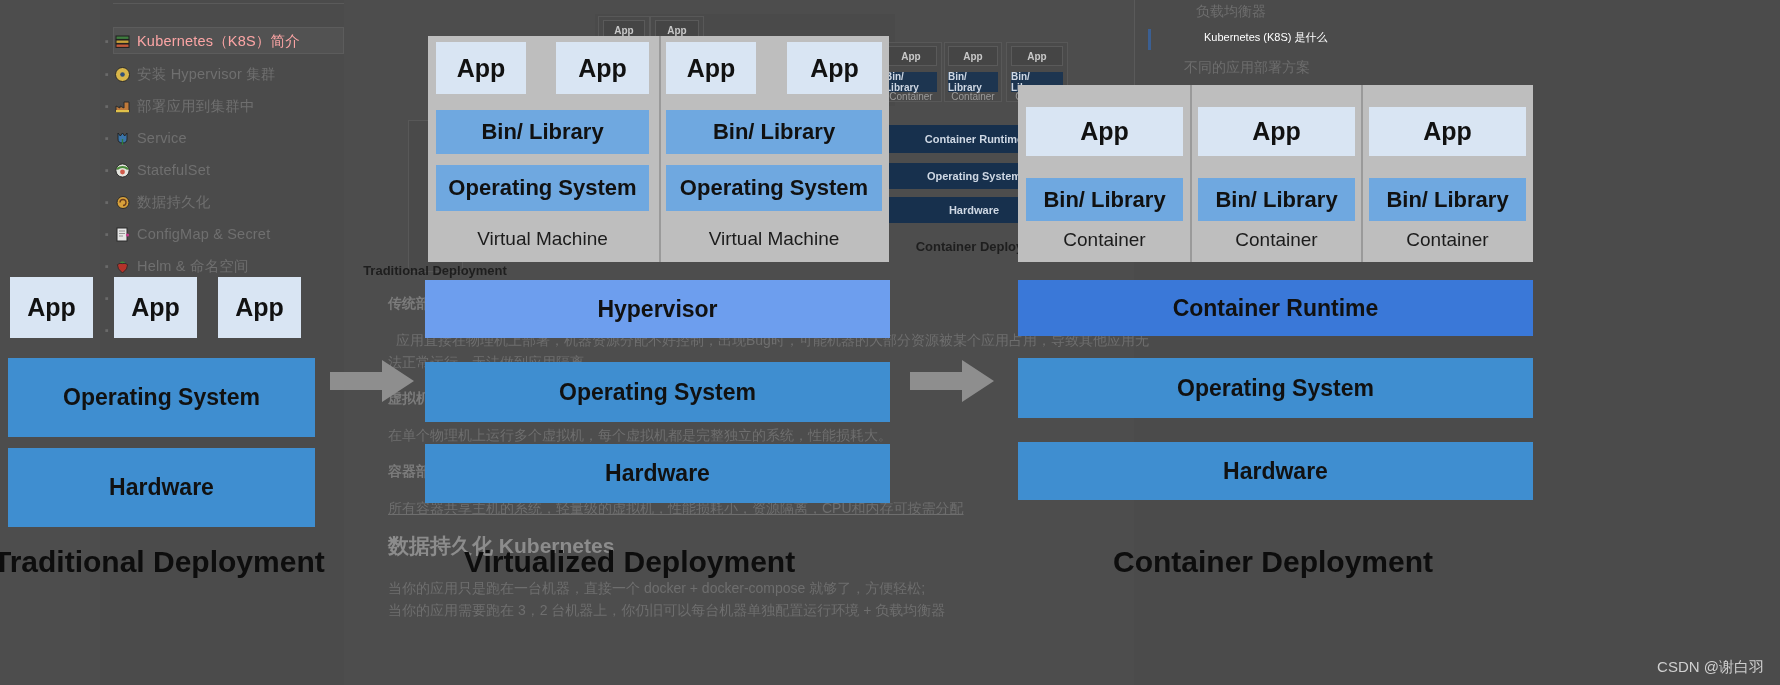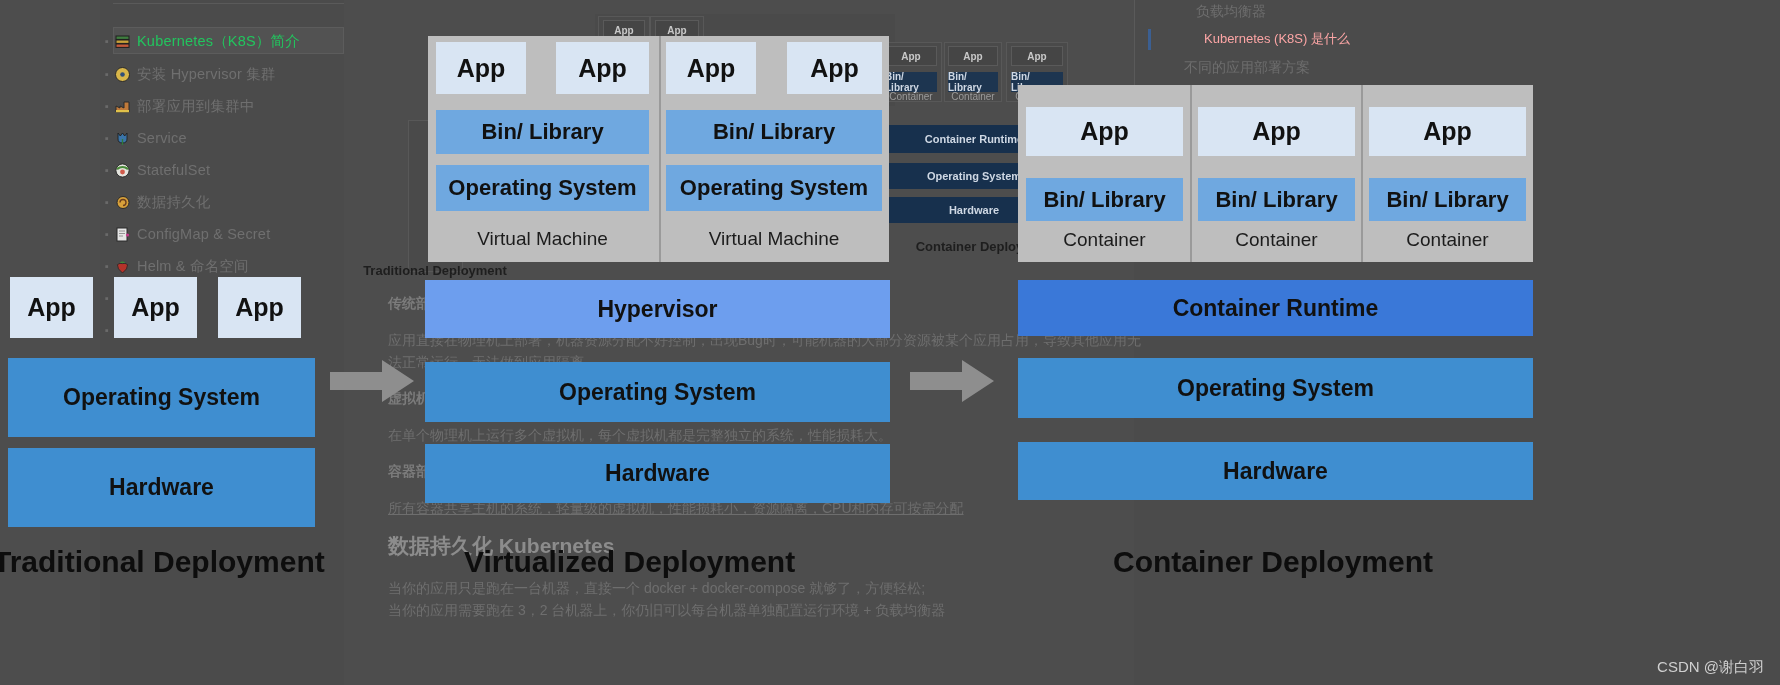--- a/index.html
+++ b/index.html
@@ -11,31 +11,31 @@
     position:relative;
   }
   .stage{position:absolute;left:0;top:0;width:1780px;height:685px;overflow:hidden;}
 
   
   .backdrop{position:absolute;left:0;top:0;width:1780px;height:685px;background:#4d4d4d;}
   .bd-white{position:absolute;background:#555555;}
   .dim-text{color:#6e6e6e;font-size:14px;line-height:22px;white-space:nowrap;}
   .dim-text-strong{color:#7b7b7b;font-weight:bold;font-size:14px;white-space:nowrap;}
   .dim-head{color:#8c8c8c;font-weight:bold;font-size:21px;white-space:nowrap;}
-  .dim-link{color:#fca5a5;font-size:13px;white-space:nowrap;}
+  .dim-link{color:#ffffff;font-size:11px;white-space:nowrap;}
   .dim-muted{color:#6d6d6d;font-size:14px;white-space:nowrap;}
 
   
   .toc{position:absolute;left:100px;top:0px;width:244px;}
   .toc-top-rule{position:absolute;left:113px;top:3px;width:231px;height:1px;background:#5a5a5a;}
   .toc-item{position:absolute;left:0;display:flex;align-items:center;height:22px;white-space:nowrap;}
   .toc-bullet{width:14px;color:#6a6a6a;font-size:11px;text-align:center;flex:0 0 14px;}
   .toc-ico{width:17px;height:17px;margin-right:6px;flex:0 0 17px;position:relative;}
   .toc-label{font-size:14.5px;color:#6f6f6f;letter-spacing:.2px;}
-  .toc-label.active{color:#22c55e;}
+  .toc-label.active{color:#fca5a5;}
   .toc-highlight{position:absolute;left:13px;width:231px;height:27px;background:#525252;border:1px solid #5c5c5c;box-sizing:border-box;}
 
   
   .rtoc{position:absolute;left:1148px;top:0;width:300px;}
   .rtoc-rule{position:absolute;left:1134px;top:0px;width:1px;height:86px;background:#5a5a5a;}
   .rtoc-accent{position:absolute;left:1148px;top:29px;width:3px;height:21px;background:#3b5f92;}
 
   
   .dimcol{position:absolute;left:388px;top:0;width:760px;}
 
@@ -185,21 +185,21 @@
     <div class="rtoc-rule"></div>
     <div class="rtoc-accent"></div>
     <div class="rtoc">
       <div class="dim-muted" style="position:absolute;left:48px;top:3px;">负载均衡器</div>
       <div class="dim-link" style="position:absolute;left:56px;top:30px;">Kubernetes (K8S) 是什么</div>
       <div class="dim-muted" style="position:absolute;left:36px;top:59px;">不同的应用部署方案</div>
     </div>
 
     <div class="dimcol">
       <div class="dim-text-strong" style="position:absolute;left:0;top:295px;">传统部署</div>
-      <div class="dim-text" style="position:absolute;left:0;top:329px;">应用直接在物理机上部署，机器资源分配不好控制，出现Bug时，可能机器的大部分资源被某个应用占用，导致其他应用无</div>
+      <div class="dim-text" style="position:absolute;left:8px;top:329px;">应用直接在物理机上部署，机器资源分配不好控制，出现Bug时，可能机器的大部分资源被某个应用占用，导致其他应用无</div>
       <div class="dim-text" style="position:absolute;left:0;top:351px;">法正常运行，无法做到应用隔离。</div>
       <div class="dim-text-strong" style="position:absolute;left:0;top:390px;">虚拟机部署</div>
       <div class="dim-text" style="position:absolute;left:0;top:424px;">在单个物理机上运行多个虚拟机，每个虚拟机都是完整独立的系统，性能损耗大。</div>
       <div class="dim-text-strong" style="position:absolute;left:0;top:463px;">容器部署</div>
       <div class="dim-text" style="position:absolute;left:0;top:497px;text-decoration:underline;">所有容器共享主机的系统，轻量级的虚拟机，性能损耗小，资源隔离，CPU和内存可按需分配</div>
       <div class="dim-head" style="position:absolute;left:0;top:532px;">数据持久化 Kubernetes</div>
       <div class="dim-text" style="position:absolute;left:0;top:577px;">当你的应用只是跑在一台机器，直接一个 docker + docker-compose 就够了，方便轻松;</div>
       <div class="dim-text" style="position:absolute;left:0;top:599px;">当你的应用需要跑在 3，2 台机器上，你仍旧可以每台机器单独配置运行环境 + 负载均衡器</div>
     </div>
 

